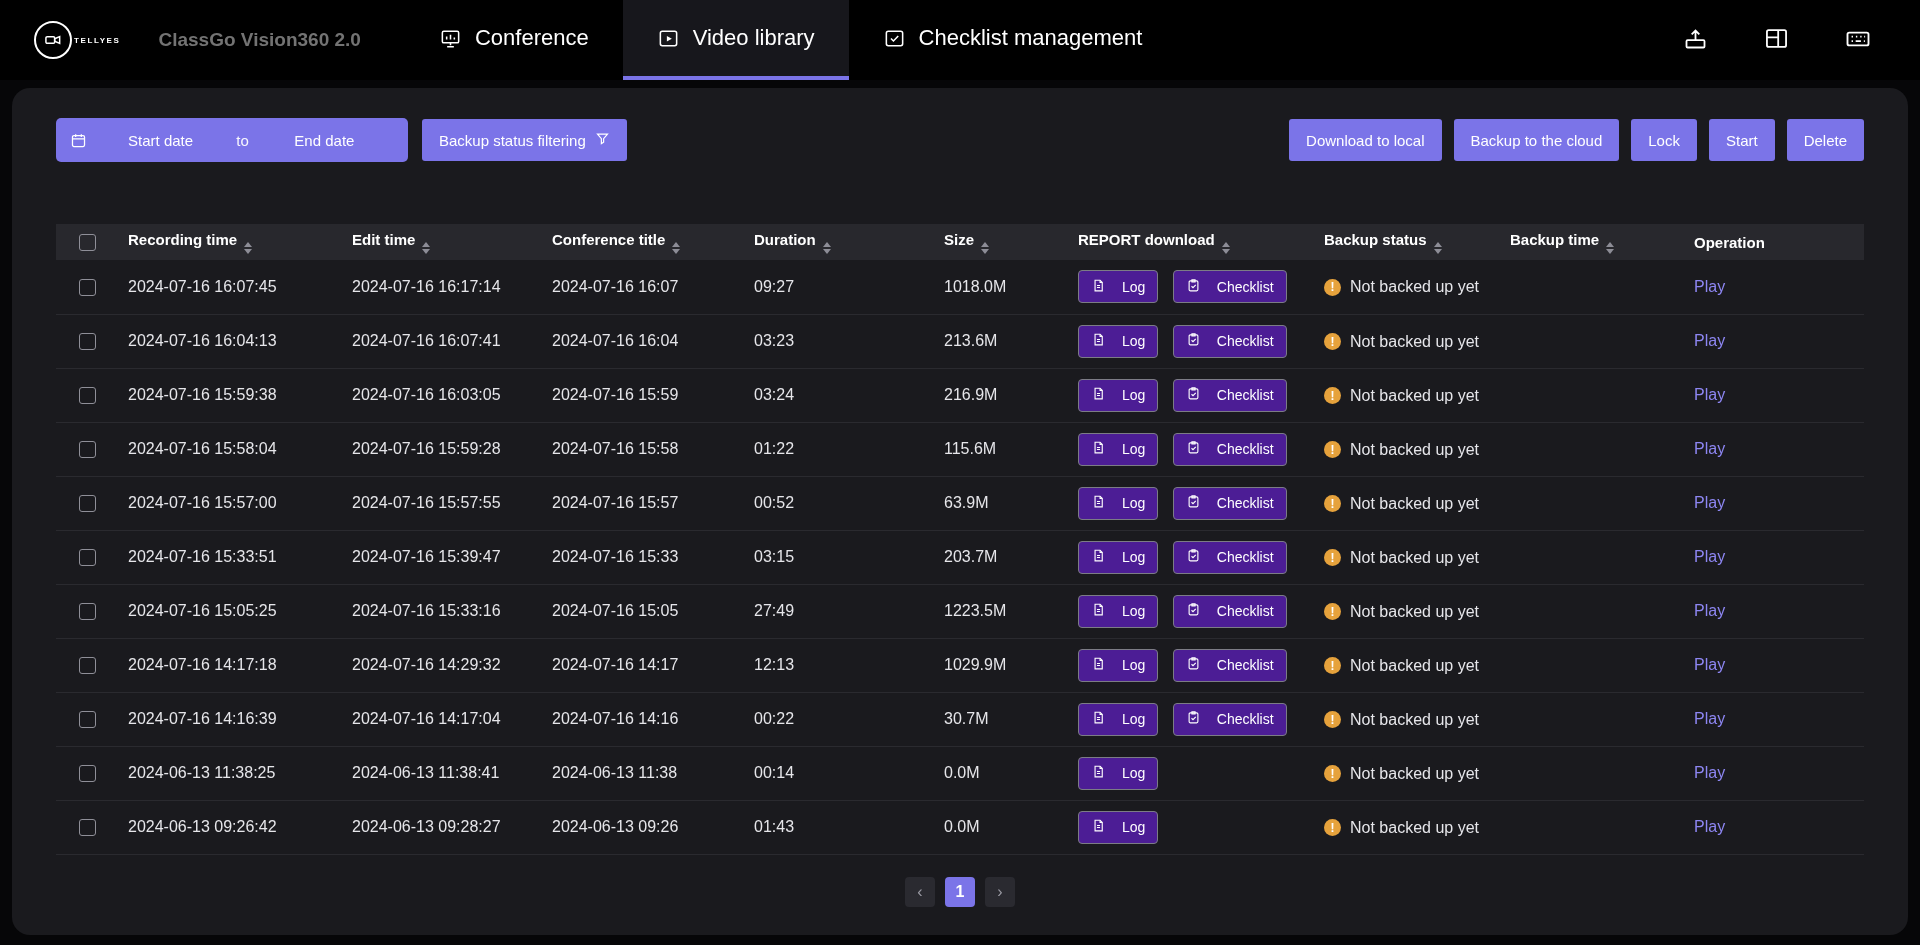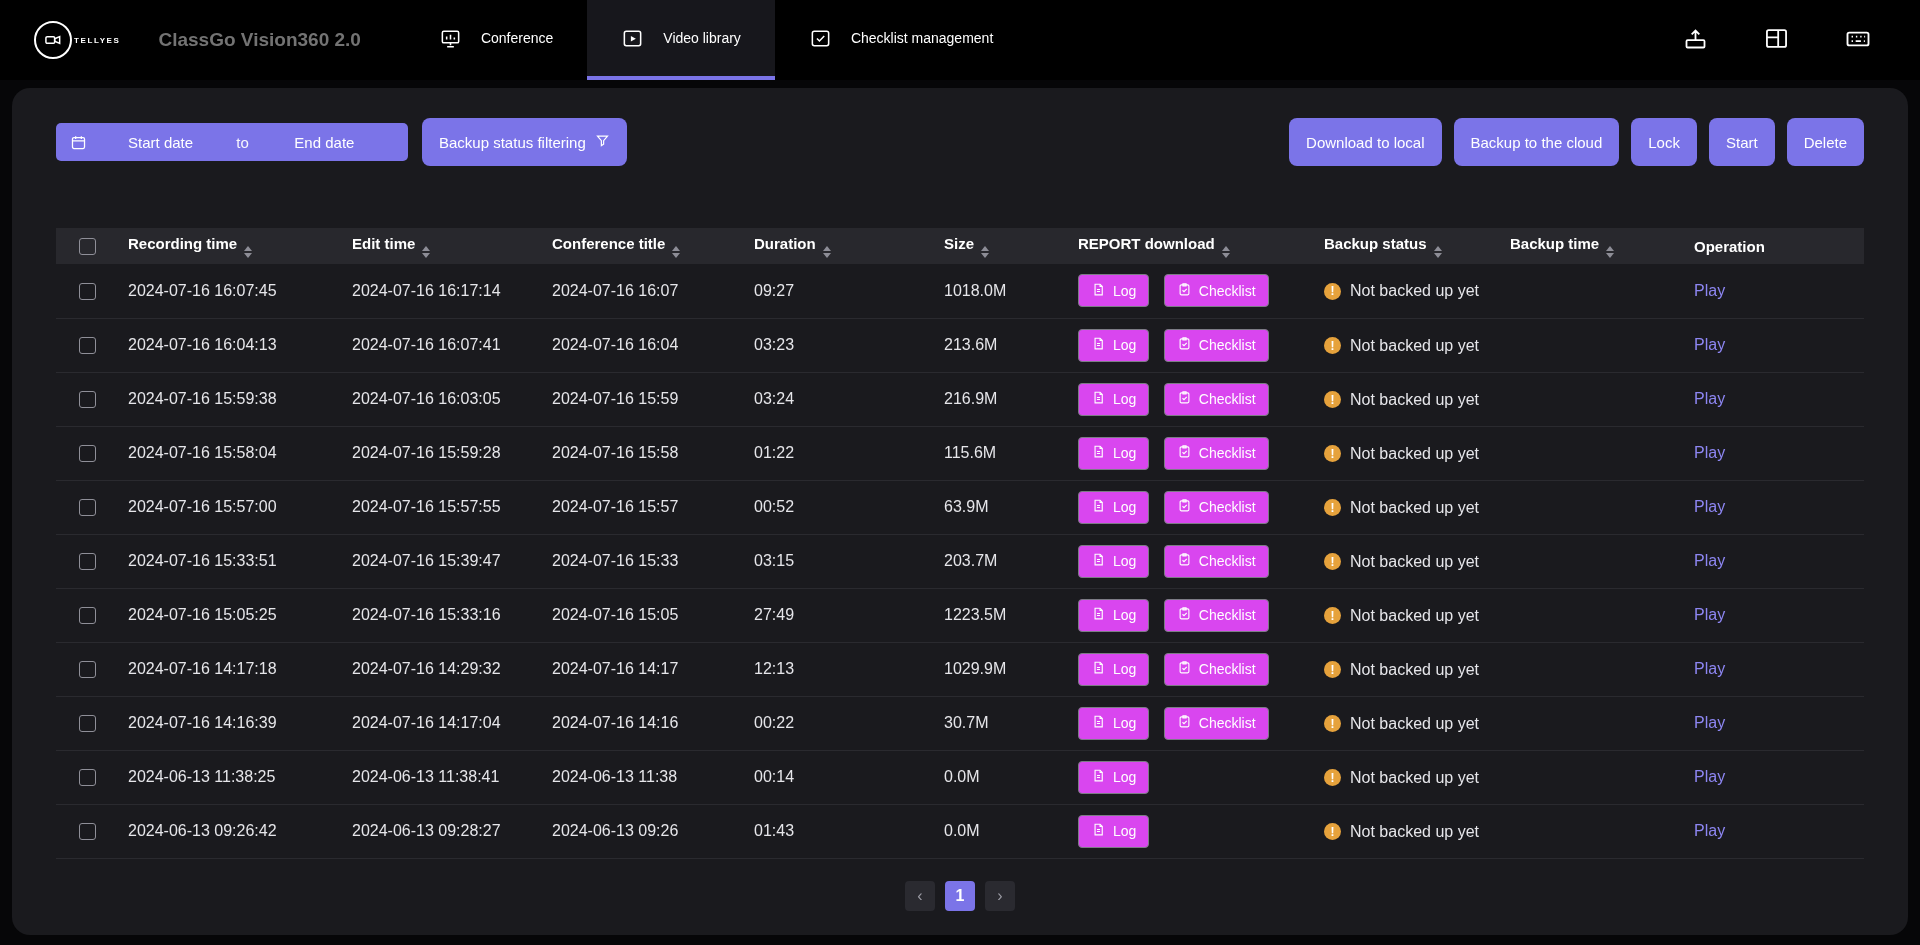--- a/index.html
+++ b/index.html
@@ -8,50 +8,50 @@
   body{width:1920px;height:945px;overflow:hidden;position:relative;
        font-family:"Liberation Sans","DejaVu Sans",sans-serif;color:#e9e9ee}
 
   
   .topbar{height:80px;background:#000;display:flex;align-items:stretch}
   .logo{display:flex;flex-direction:row;align-items:center;justify-content:center;margin-left:34px;gap:2px}
   .logo-circle{width:38px;height:38px;border:2px solid #fff;border-radius:50%;display:flex;align-items:center;justify-content:center;color:#fff;background:#000}
   .logo-text{font-size:8px;letter-spacing:1.6px;color:#fff;font-weight:700}
   .app-title{align-self:center;font-size:19px;font-weight:700;margin:0 44px 0 38px;white-space:nowrap;color:#737373}
   .nav{display:flex;align-items:stretch}
-  .tab{display:flex;align-items:center;gap:19px;padding:0 34px;font-size:14px;color:#fff;cursor:pointer;border-bottom:4px solid transparent}
+  .tab{display:flex;align-items:center;gap:13px;padding:0 34px;font-size:22px;color:#fff;cursor:pointer;border-bottom:4px solid transparent}
   .tab.active{background:#17171c;border-bottom-color:var(--accent)}
   .ticon{display:flex;color:#fff}
   .hicons{margin-left:auto;display:flex;align-items:center;gap:54px;margin-right:48px}
   .hicon{background:none;border:none;color:#fff;display:flex;cursor:pointer}
 
   
   .panel{position:absolute;top:88px;left:12px;right:12px;bottom:10px;background:#1a1a1e;border-radius:18px;overflow:hidden}
 
   .toolbar{display:flex;align-items:center;gap:14px;padding:30px 44px 0}
-  .date-range{width:352px;height:38px;background:var(--accent);border-radius:5px;display:flex;align-items:center;padding:0 14px;color:#fff;font-size:15px;cursor:pointer;flex:none}
+  .date-range{width:352px;height:44px;background:var(--accent);border-radius:5px;display:flex;align-items:center;padding:0 14px;color:#fff;font-size:15px;cursor:pointer;flex:none}
   .date-range .dicon{display:flex;margin-right:4px}
   .date-range .seg{flex:1;text-align:center;white-space:nowrap}
   .date-range .mid{flex:none;padding:0 6px;opacity:.95}
-  .btn{height:48px;background:var(--accent);color:#fff;border:none;border-radius:8px;font-size:15px;padding:0 17px;display:inline-flex;align-items:center;gap:9px;cursor:pointer;font-family:inherit;white-space:nowrap}
+  .btn{height:42px;background:var(--accent);color:#fff;border:none;border-radius:3px;font-size:15px;padding:0 17px;display:inline-flex;align-items:center;gap:9px;cursor:pointer;font-family:inherit;white-space:nowrap}
   .spacer{flex:1}
   .actions{display:flex;gap:12px}
 
   
   .tablewrap{margin:62px 44px 0}
   table{width:100%;border-collapse:collapse;table-layout:fixed}
   thead th{background:#28282d;height:36px;text-align:left;font-size:15px;font-weight:700;color:#fff;padding:0 10px;white-space:nowrap}
   tbody td{height:54px;border-bottom:1px solid #2a2a2f;font-size:16px;color:#e6e6ea;padding:0 10px;white-space:nowrap;overflow:hidden}
   th.cbcol,td.cbcol{text-align:center;padding:0}
   .cb{width:17px;height:17px;border:1px solid #8f8f98;border-radius:3px;display:inline-block;vertical-align:middle;cursor:pointer;background:transparent}
   .sort{display:inline-flex;flex-direction:column;margin-left:7px;vertical-align:-2px;cursor:pointer;gap:2px}
   .sort i{display:block;width:0;height:0;border-left:4.5px solid transparent;border-right:4.5px solid transparent}
   .sort .u{border-bottom:5px solid #8d8d96}
   .sort .d{border-top:5px solid #8d8d96}
-  .gbtn{height:33px;background:#d946ef;border:1px solid #7c7c85;border-radius:4px;color:#fff;font-size:14px;padding:0 12px;display:inline-flex;align-items:center;gap:7px;cursor:pointer;font-family:inherit;vertical-align:middle}
+  .gbtn{height:33px;background:#4c1d95;border:1px solid #7c7c85;border-radius:4px;color:#fff;font-size:14px;padding:0 12px;display:inline-flex;align-items:center;gap:16px;cursor:pointer;font-family:inherit;vertical-align:middle}
   .gbtn + .gbtn{margin-left:10px}
   .status{display:inline-flex;align-items:center;gap:9px}
   .warn{width:17px;height:17px;border-radius:50%;background:var(--warning);color:#fff;font-size:12px;font-weight:700;display:inline-flex;align-items:center;justify-content:center;flex:none}
   .play{color:#8d86f2;cursor:pointer;font-size:16px}
 
   
   .pagination{display:flex;justify-content:center;align-items:center;gap:10px;margin-top:22px}
   .pbtn{min-width:30px;height:30px;background:#2a2a30;border:none;border-radius:4px;color:#9a9aa3;font-size:16px;display:inline-flex;align-items:center;justify-content:center;cursor:pointer;font-family:inherit;padding:0 8px}
   .pbtn.active{background:var(--accent);color:#fff;font-weight:700}
 </style>

